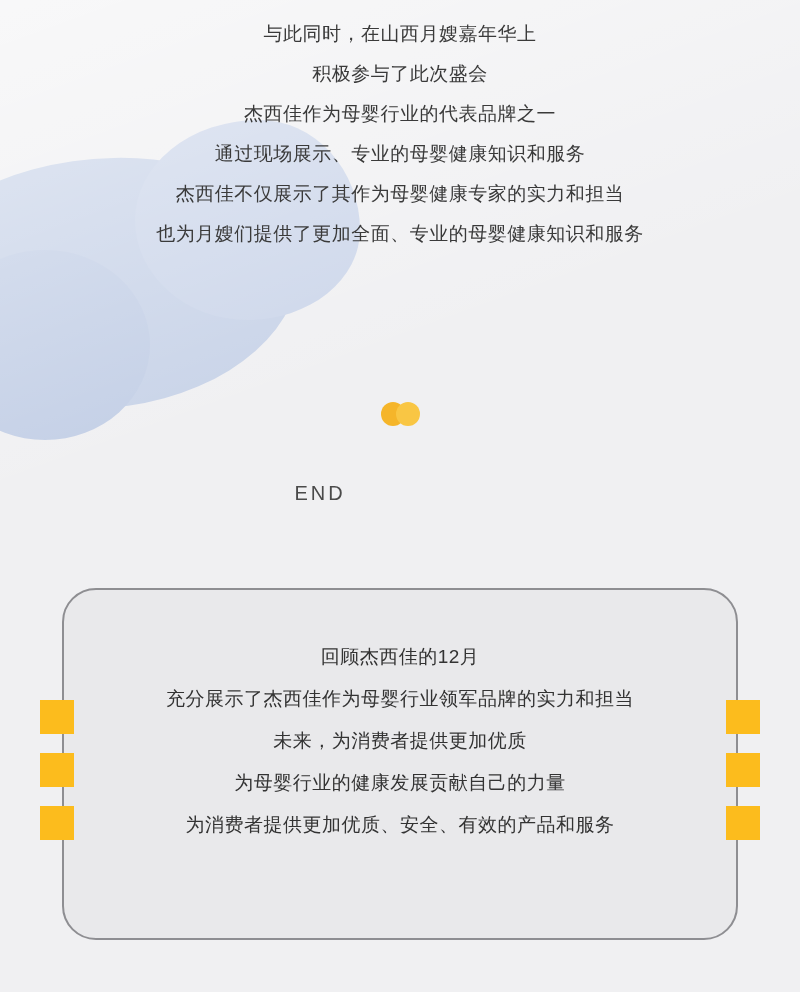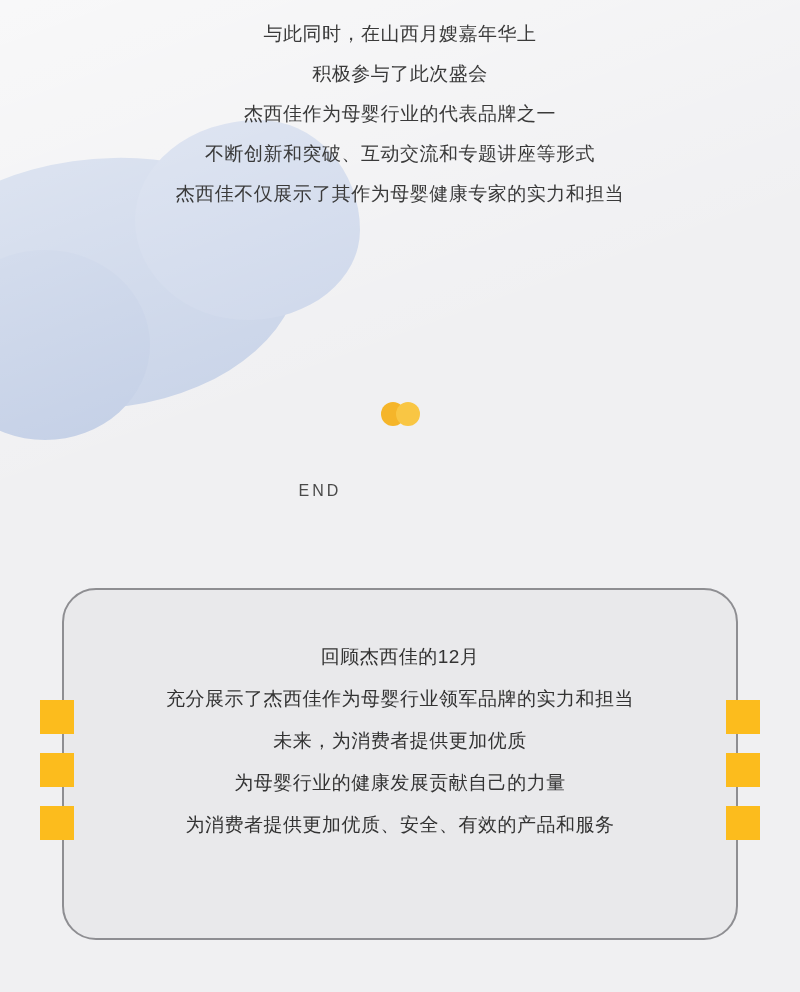--- a/index.html
+++ b/index.html
@@ -99,21 +99,21 @@
     background: #f9c644;
   }
 
   
   .end-label {
     position: absolute;
     left: 0;
     top: 482px;
     width: 640px;
     text-align: center;
-    font-size: 16px;
+    font-size: 20px;
     letter-spacing: 3px;
     color: #4a4a4a;
     z-index: 3;
   }
 
   
   .closing-wrap {
     position: absolute;
     left: 0;
     top: 588px;
@@ -165,22 +165,23 @@
   <div class="blob-a"></div>
   <div class="blob-b"></div>
   <div class="blob-c"></div>
   <div class="sheen"></div>
 </div>
 
 <div class="top-text">
   <div class="line">与此同时，在山西月嫂嘉年华上</div>
   <div class="line">积极参与了此次盛会</div>
   <div class="line">杰西佳作为母婴行业的代表品牌之一</div>
-  <div class="line">不断创新和突破、互动交流和专题讲座等形式</div>
+  <div class="line">通过现场展示、专业的母婴健康知识和服务</div>
   <div class="line">杰西佳不仅展示了其作为母婴健康专家的实力和担当</div>
+  <div class="line">也为月嫂们提供了更加全面、专业的母婴健康知识和服务</div>
 </div>
 
 <div class="dots">
   <div class="dot"></div>
   <div class="dot second"></div>
 </div>
 
 <div class="end-label">END</div>
 
 <div class="closing-wrap">

